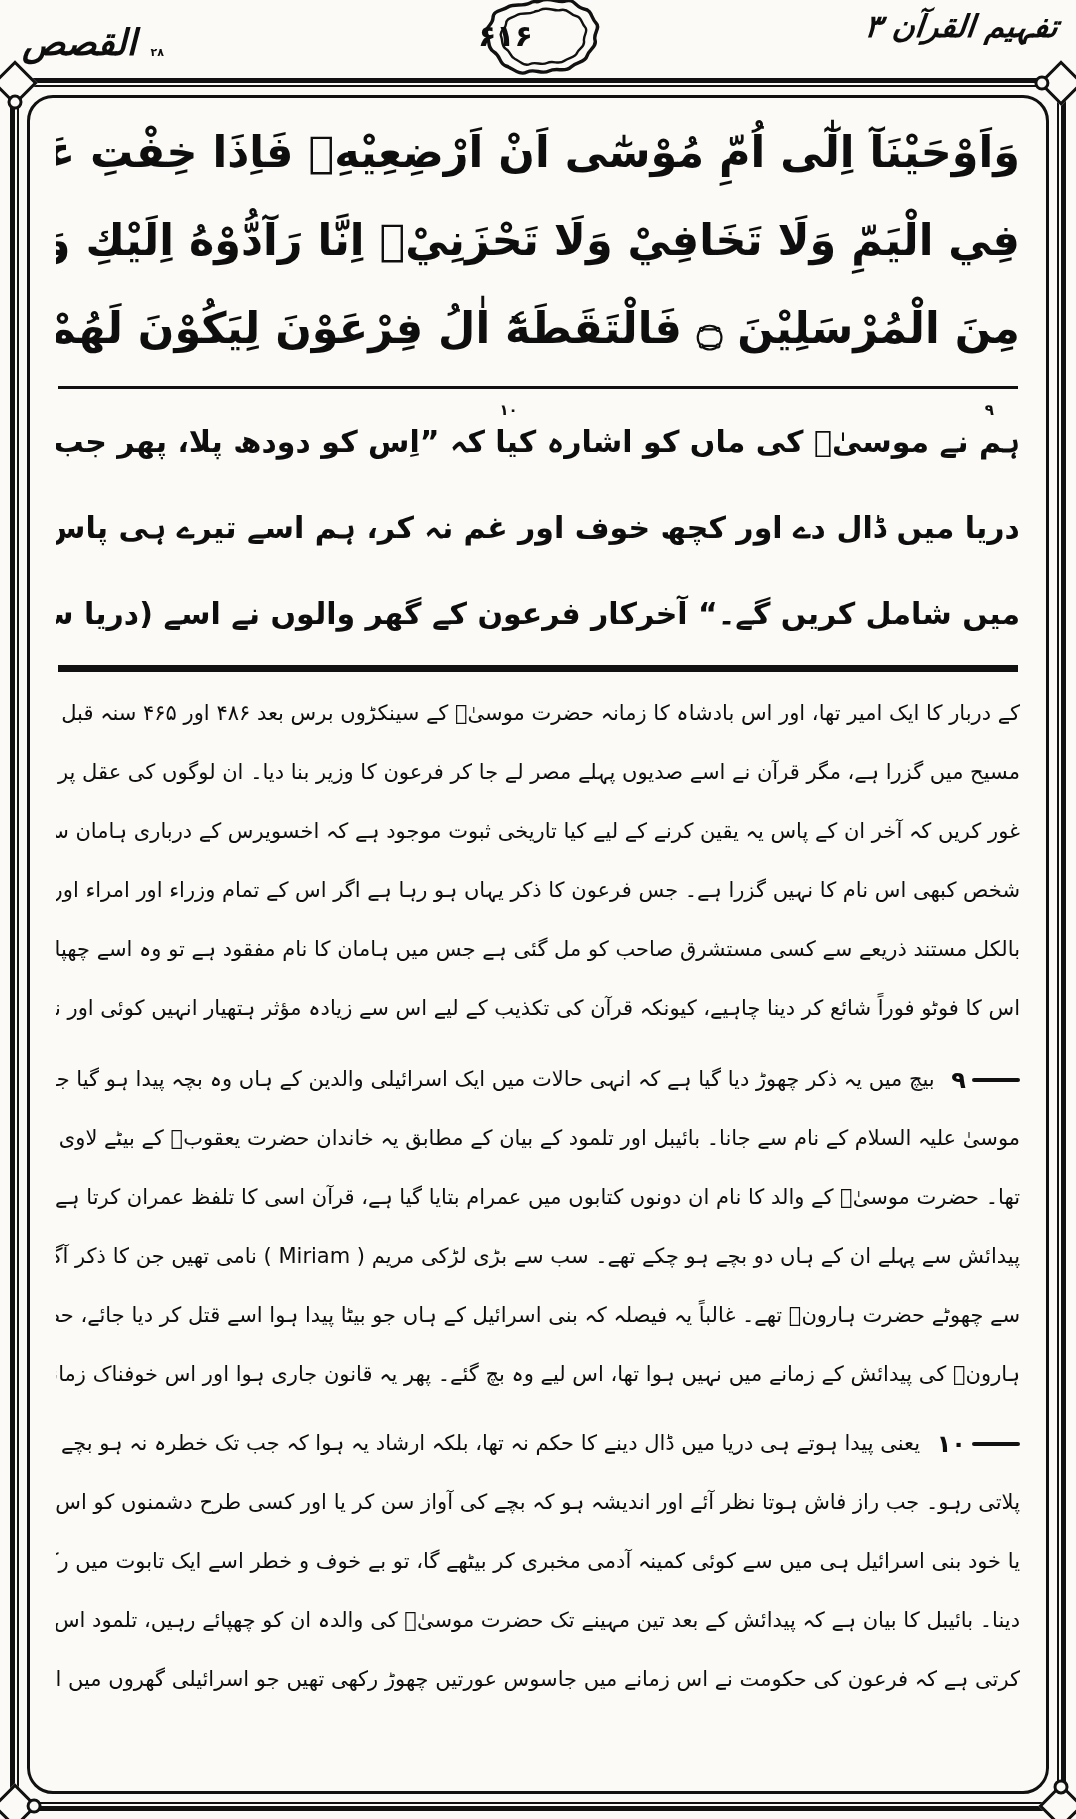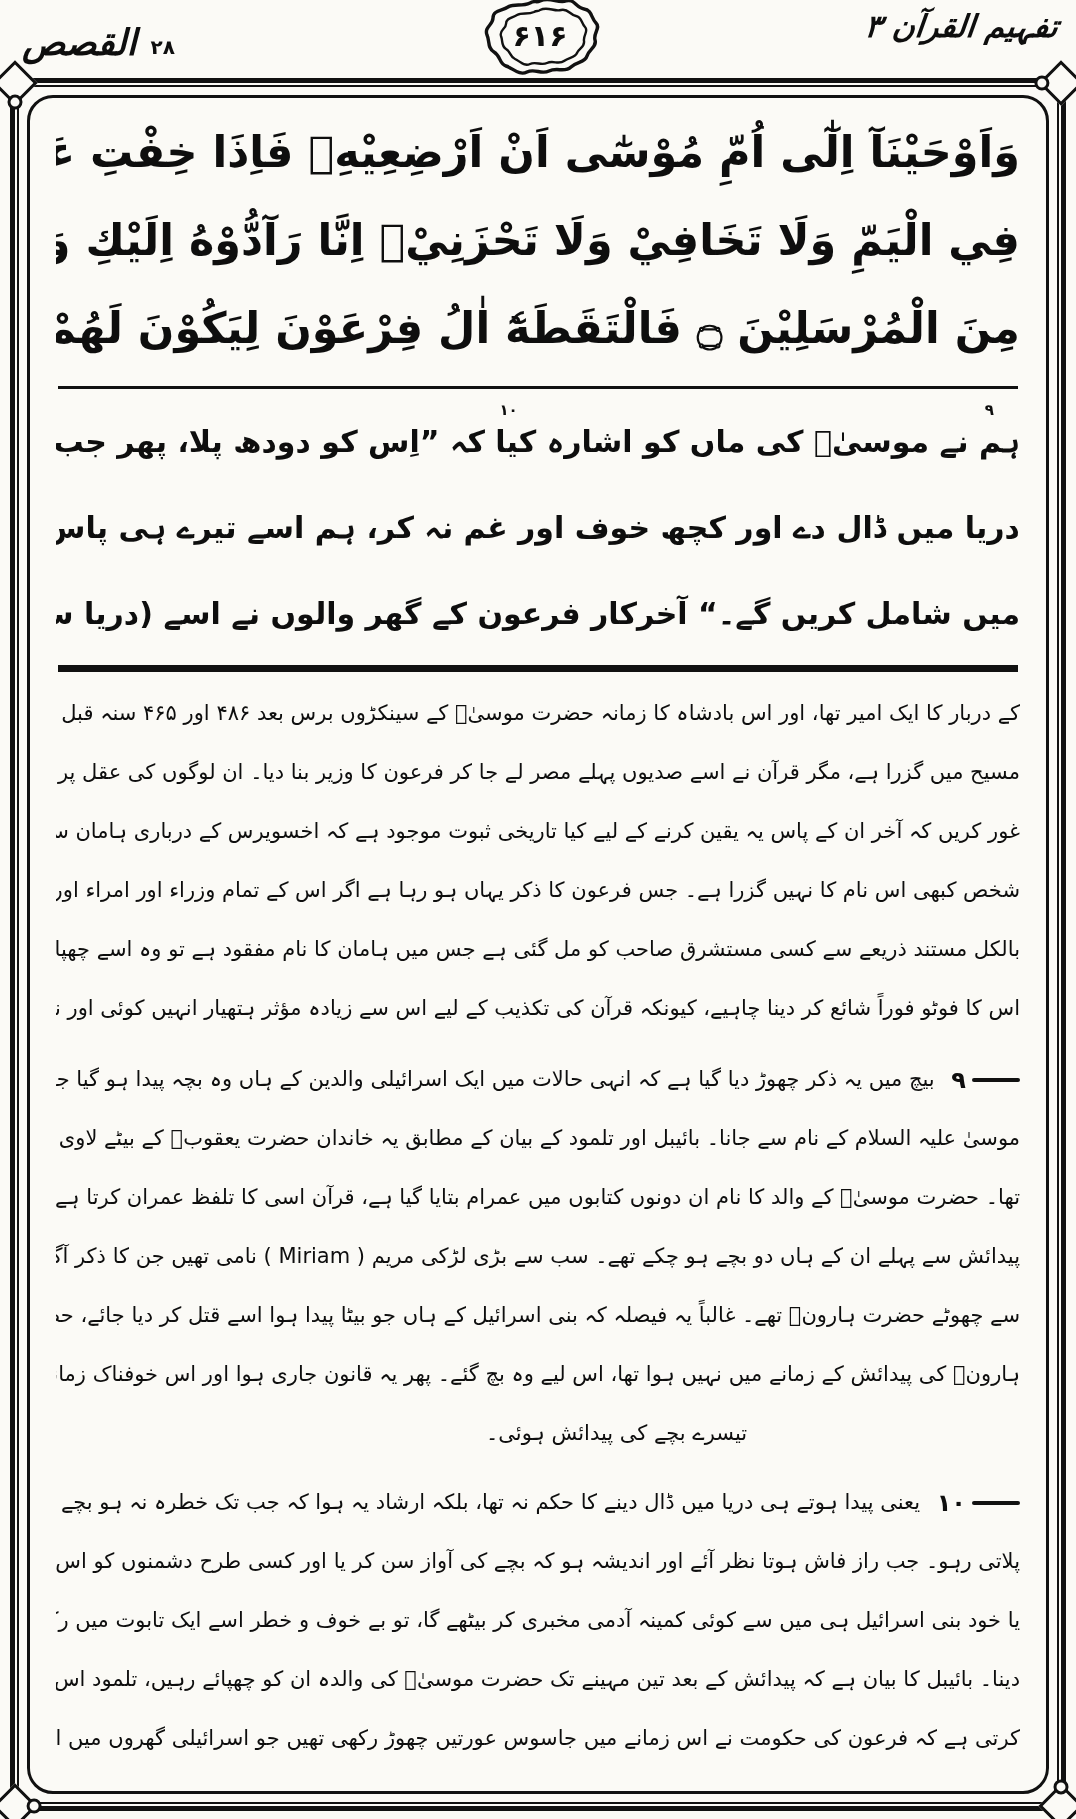--- a/index.html
+++ b/index.html
@@ -10,26 +10,26 @@
     font-family:"DejaVu Sans",sans-serif;
     position:relative;
     overflow:hidden;
   }
   .page{position:absolute;inset:0;}
 
   
   .header{position:absolute;top:0;left:0;right:0;height:78px;}
   .h-left{position:absolute;left:22px;top:22px;display:flex;align-items:flex-end;gap:14px;direction:rtl;}
   .h-surah{font-size:36px;font-weight:bold;font-style:italic;}
-  .h-num{font-size:20px;font-weight:bold;padding-bottom:4px;}
+  .h-num{font-size:11px;font-weight:bold;padding-bottom:4px;}
   .h-right{position:absolute;right:18px;top:8px;font-size:31px;font-weight:bold;font-style:italic;transform:skewX(-6deg);}
   .medallion{position:absolute;left:478px;top:-4px;width:124px;height:84px;}
   .medallion svg{position:absolute;inset:0;}
   .med-num{
-    position:absolute;left:0;right:0;top:22px;text-align:center;
+    position:absolute;left:0;right:0;top:22px;text-align:left;
     font-size:30px;font-weight:bold;letter-spacing:2px;
   }
 
   
   .frame{position:absolute;left:10px;right:10px;top:78px;bottom:8px;border:5px solid #111;background:#fbfaf6;}
   .frame2{position:absolute;inset:2px;border:2px solid #111;pointer-events:none;}
   .inner{position:absolute;inset:12px;border:3px solid #111;border-radius:26px;overflow:hidden;}
   .corner{position:absolute;width:26px;height:26px;background:#fbfaf6;border:3px solid #111;transform:rotate(45deg);z-index:3;}
   .corner i{position:absolute;width:9px;height:9px;border:3px solid #111;border-radius:50%;background:#fbfaf6;display:block;}
   .c-tl{top:-16px;left:-16px;} .c-tl i{right:-8px;bottom:-8px;}
@@ -155,21 +155,20 @@
           <div class="para p9">
             <div class="cline">
               <span class="fn"><i class="tail"></i><b>۹</b></span>
               <span>بیچ میں یہ ذکر چھوڑ دیا گیا ہے کہ انہی حالات میں ایک اسرائیلی والدین کے ہاں وہ بچہ پیدا ہو گیا جس کو دنیا نے</span>
             </div>
             <div class="cline"><span>موسیٰ علیہ السلام کے نام سے جانا۔ بائیبل اور تلمود کے بیان کے مطابق یہ خاندان حضرت یعقوبؑ کے بیٹے لاوی کی اولاد میں سے</span></div>
             <div class="cline"><span>تھا۔ حضرت موسیٰؑ کے والد کا نام ان دونوں کتابوں میں عمرام بتایا گیا ہے، قرآن اسی کا تلفظ عمران کرتا ہے۔ موسیٰ علیہ السلام کی</span></div>
             <div class="cline"><span>پیدائش سے پہلے ان کے ہاں دو بچے ہو چکے تھے۔ سب سے بڑی لڑکی مریم ( Miriam ) نامی تھیں جن کا ذکر آگے آ رہا ہے۔ ان</span></div>
             <div class="cline"><span>سے چھوٹے حضرت ہارونؑ تھے۔ غالباً یہ فیصلہ کہ بنی اسرائیل کے ہاں جو بیٹا پیدا ہوا اسے قتل کر دیا جائے، حضرت</span></div>
             <div class="cline"><span>ہارونؑ کی پیدائش کے زمانے میں نہیں ہوا تھا، اس لیے وہ بچ گئے۔ پھر یہ قانون جاری ہوا اور اس خوفناک زمانے میں</span></div>
-            <div class="cline short-left"><span>تیسرے بچے کی پیدائش ہوئی۔</span></div>
           </div>
 
           <div class="para p10">
             <div class="cline">
               <span class="fn"><i class="tail"></i><b>۱۰</b></span>
               <span>یعنی پیدا ہوتے ہی دریا میں ڈال دینے کا حکم نہ تھا، بلکہ ارشاد یہ ہوا کہ جب تک خطرہ نہ ہو بچے کو دودھ</span>
             </div>
             <div class="cline"><span>پلاتی رہو۔ جب راز فاش ہوتا نظر آئے اور اندیشہ ہو کہ بچے کی آواز سن کر یا اور کسی طرح دشمنوں کو اس کی پیدائش کا علم ہو جائے گا،</span></div>
             <div class="cline"><span>یا خود بنی اسرائیل ہی میں سے کوئی کمینہ آدمی مخبری کر بیٹھے گا، تو بے خوف و خطر اسے ایک تابوت میں رکھ کر دریا میں ڈال</span></div>
             <div class="cline"><span>دینا۔ بائیبل کا بیان ہے کہ پیدائش کے بعد تین مہینے تک حضرت موسیٰؑ کی والدہ ان کو چھپائے رہیں، تلمود اس پر اضافہ</span></div>

